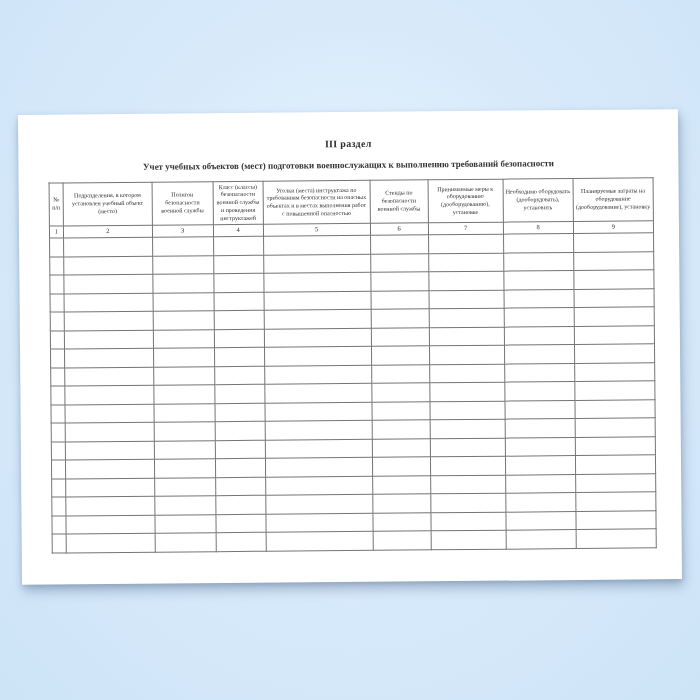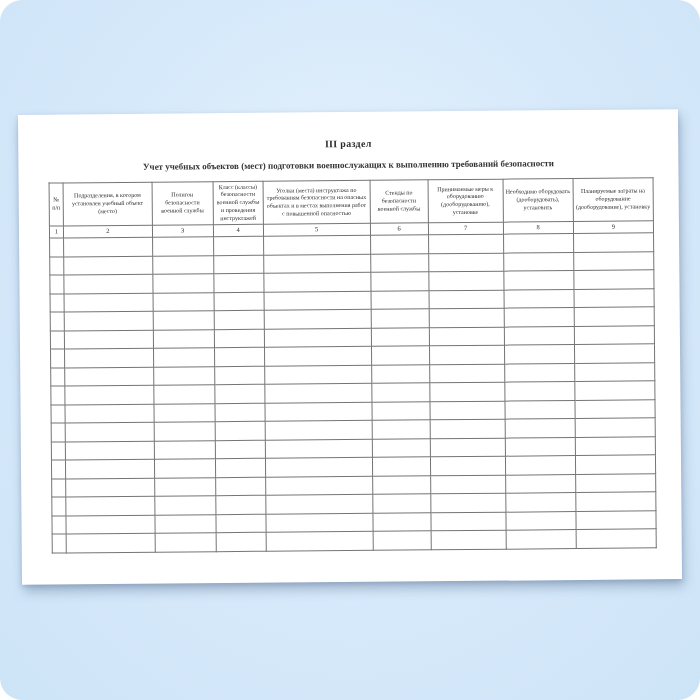--- a/index.html
+++ b/index.html
@@ -8,21 +8,20 @@
     width: 700px;
     height: 700px;
     overflow: hidden;
     font-family: "Liberation Serif", "DejaVu Serif", serif;
   }
   .scene {
     position: relative;
     width: 700px;
     height: 700px;
     background: radial-gradient(ellipse at 50% 42%, #e8f3fd 0%, #d6e9fa 55%, #cde4f7 100%);
-    border-radius: 22px;
   }
   .paper {
     position: absolute;
     left: 20px;
     top: 112px;
     width: 660px;
     height: 470px;
     background: #ffffff;
     transform: rotate(-0.5deg);
     box-shadow: 2px 7px 12px rgba(80, 105, 140, 0.40), 0 2px 4px rgba(80, 105, 140, 0.25);

